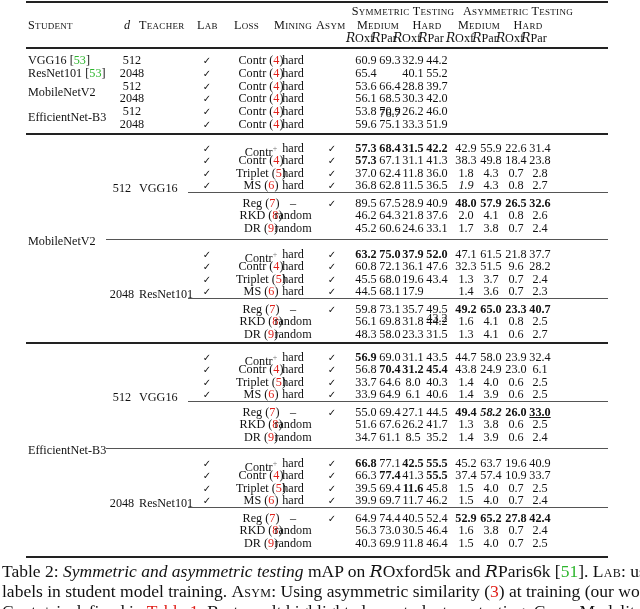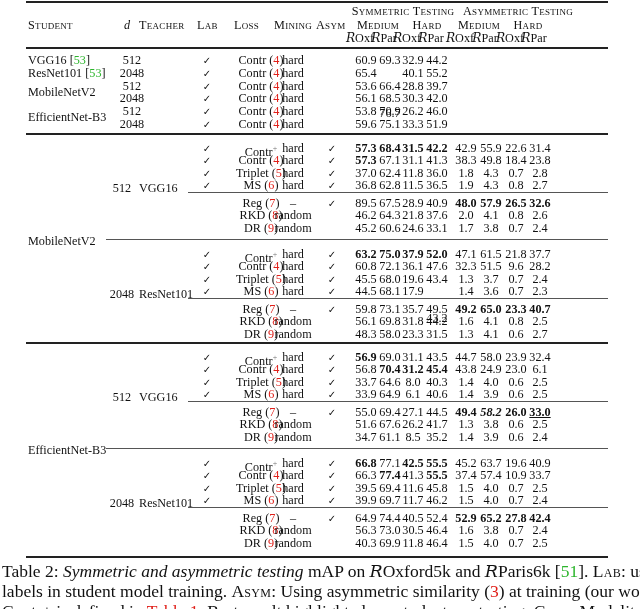--- a/index.html
+++ b/index.html
@@ -135,21 +135,21 @@
 <div class="txt " style="left: 516px; top: 166.8px; transform: translateX(-50%);">0.7</div>
 <div class="txt " style="left: 540px; top: 166.8px; transform: translateX(-50%);">2.8</div>
 <div class="txt chk" style="left: 207px; top: 179.2px; transform: translateX(-50%);">✓</div>
 <div class="txt " style="left: 261px; top: 179.2px; transform: translateX(-50%);"><span>MS</span><span> (</span><span class="red">6</span><span>)</span></div>
 <div class="txt " style="left: 293px; top: 179.2px; transform: translateX(-50%);">hard</div>
 <div class="txt chk" style="left: 332px; top: 179.2px; transform: translateX(-50%);">✓</div>
 <div class="txt " style="left: 366px; top: 179.2px; transform: translateX(-50%);">36.8</div>
 <div class="txt " style="left: 390px; top: 179.2px; transform: translateX(-50%);">62.8</div>
 <div class="txt " style="left: 413px; top: 179.2px; transform: translateX(-50%);">11.5</div>
 <div class="txt " style="left: 437px; top: 179.2px; transform: translateX(-50%);">36.5</div>
-<div class="txt " style="left: 466px; top: 179.2px; transform: translateX(-50%);">1.9</div>
+<div class="txt " style="left: 466px; top: 179.2px; transform: translateX(-50%); font-style: italic;">1.9</div>
 <div class="txt " style="left: 491px; top: 179.2px; transform: translateX(-50%);">4.3</div>
 <div class="txt " style="left: 516px; top: 179.2px; transform: translateX(-50%);">0.8</div>
 <div class="txt " style="left: 540px; top: 179.2px; transform: translateX(-50%);">2.7</div>
 <div class="txt " style="left: 261px; top: 197px; transform: translateX(-50%);"><span>Reg</span><span> (</span><span class="red">7</span><span>)</span></div>
 <div class="txt " style="left: 293px; top: 197px; transform: translateX(-50%);">–</div>
 <div class="txt chk" style="left: 332px; top: 197px; transform: translateX(-50%);">✓</div>
 <div class="txt " style="left: 366px; top: 197px; transform: translateX(-50%);">89.5</div>
 <div class="txt " style="left: 390px; top: 197px; transform: translateX(-50%);">67.5</div>
 <div class="txt " style="left: 413px; top: 197px; transform: translateX(-50%);">28.9</div>
 <div class="txt " style="left: 437px; top: 197px; transform: translateX(-50%);">40.9</div>
@@ -371,21 +371,21 @@
 <div class="txt " style="left: 466px; top: 469.4px; transform: translateX(-50%);">37.4</div>
 <div class="txt " style="left: 491px; top: 469.4px; transform: translateX(-50%);">57.4</div>
 <div class="txt " style="left: 516px; top: 469.4px; transform: translateX(-50%);">10.9</div>
 <div class="txt " style="left: 540px; top: 469.4px; transform: translateX(-50%);">33.7</div>
 <div class="txt chk" style="left: 207px; top: 481.8px; transform: translateX(-50%);">✓</div>
 <div class="txt " style="left: 261px; top: 481.8px; transform: translateX(-50%);"><span>Triplet</span><span> (</span><span class="red">5</span><span>)</span></div>
 <div class="txt " style="left: 293px; top: 481.8px; transform: translateX(-50%);">hard</div>
 <div class="txt chk" style="left: 332px; top: 481.8px; transform: translateX(-50%);">✓</div>
 <div class="txt " style="left: 366px; top: 481.8px; transform: translateX(-50%);">39.5</div>
 <div class="txt " style="left: 390px; top: 481.8px; transform: translateX(-50%);">69.4</div>
-<div class="txt " style="left: 413px; top: 481.8px; transform: translateX(-50%);">11.6</div>
+<div class="txt " style="left: 413px; top: 481.8px; transform: translateX(-50%); font-weight: bold;">11.6</div>
 <div class="txt " style="left: 437px; top: 481.8px; transform: translateX(-50%);">45.8</div>
 <div class="txt " style="left: 466px; top: 481.8px; transform: translateX(-50%);">1.5</div>
 <div class="txt " style="left: 491px; top: 481.8px; transform: translateX(-50%);">4.0</div>
 <div class="txt " style="left: 516px; top: 481.8px; transform: translateX(-50%);">0.7</div>
 <div class="txt " style="left: 540px; top: 481.8px; transform: translateX(-50%);">2.5</div>
 <div class="txt chk" style="left: 207px; top: 494.2px; transform: translateX(-50%);">✓</div>
 <div class="txt " style="left: 261px; top: 494.2px; transform: translateX(-50%);"><span>MS</span><span> (</span><span class="red">6</span><span>)</span></div>
 <div class="txt " style="left: 293px; top: 494.2px; transform: translateX(-50%);">hard</div>
 <div class="txt chk" style="left: 332px; top: 494.2px; transform: translateX(-50%);">✓</div>
 <div class="txt " style="left: 366px; top: 494.2px; transform: translateX(-50%);">39.9</div>

